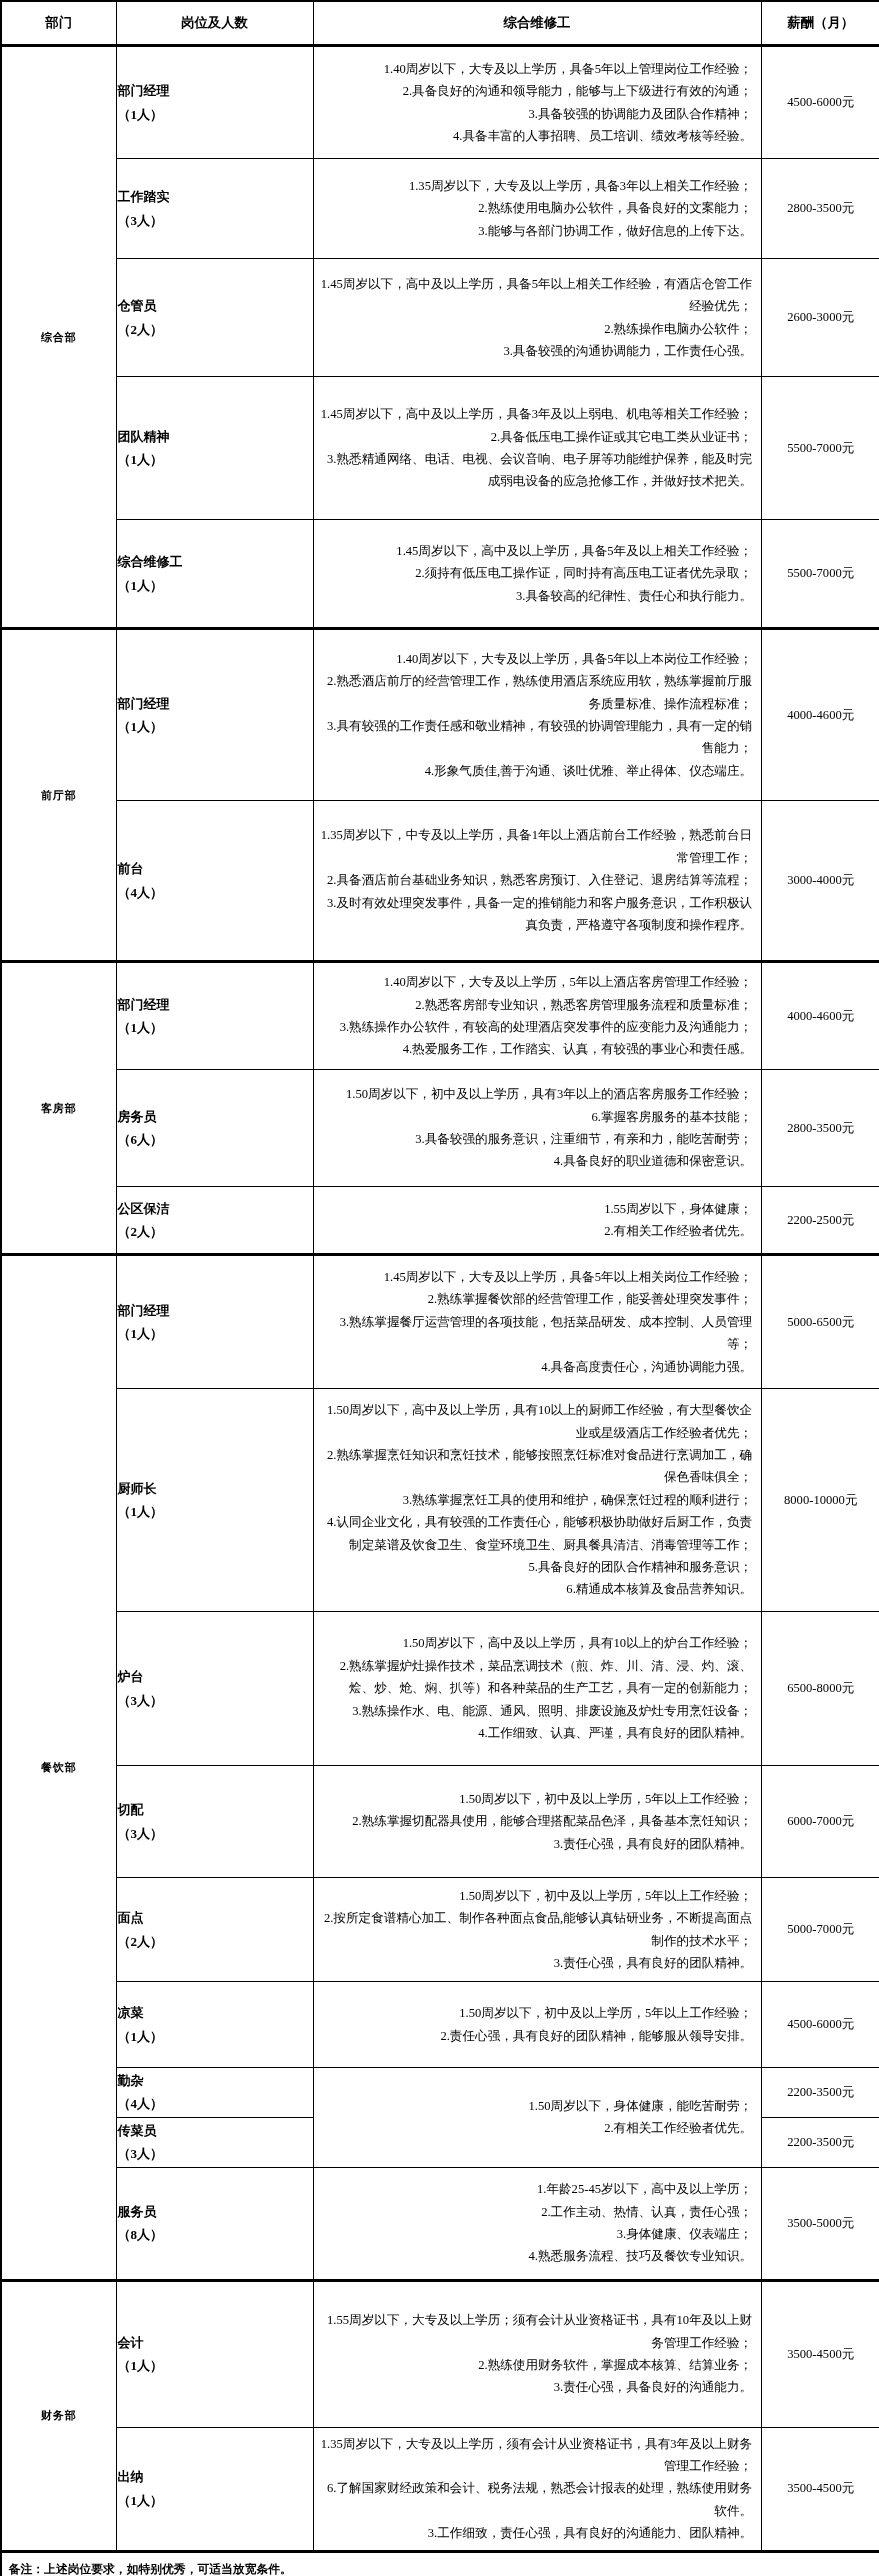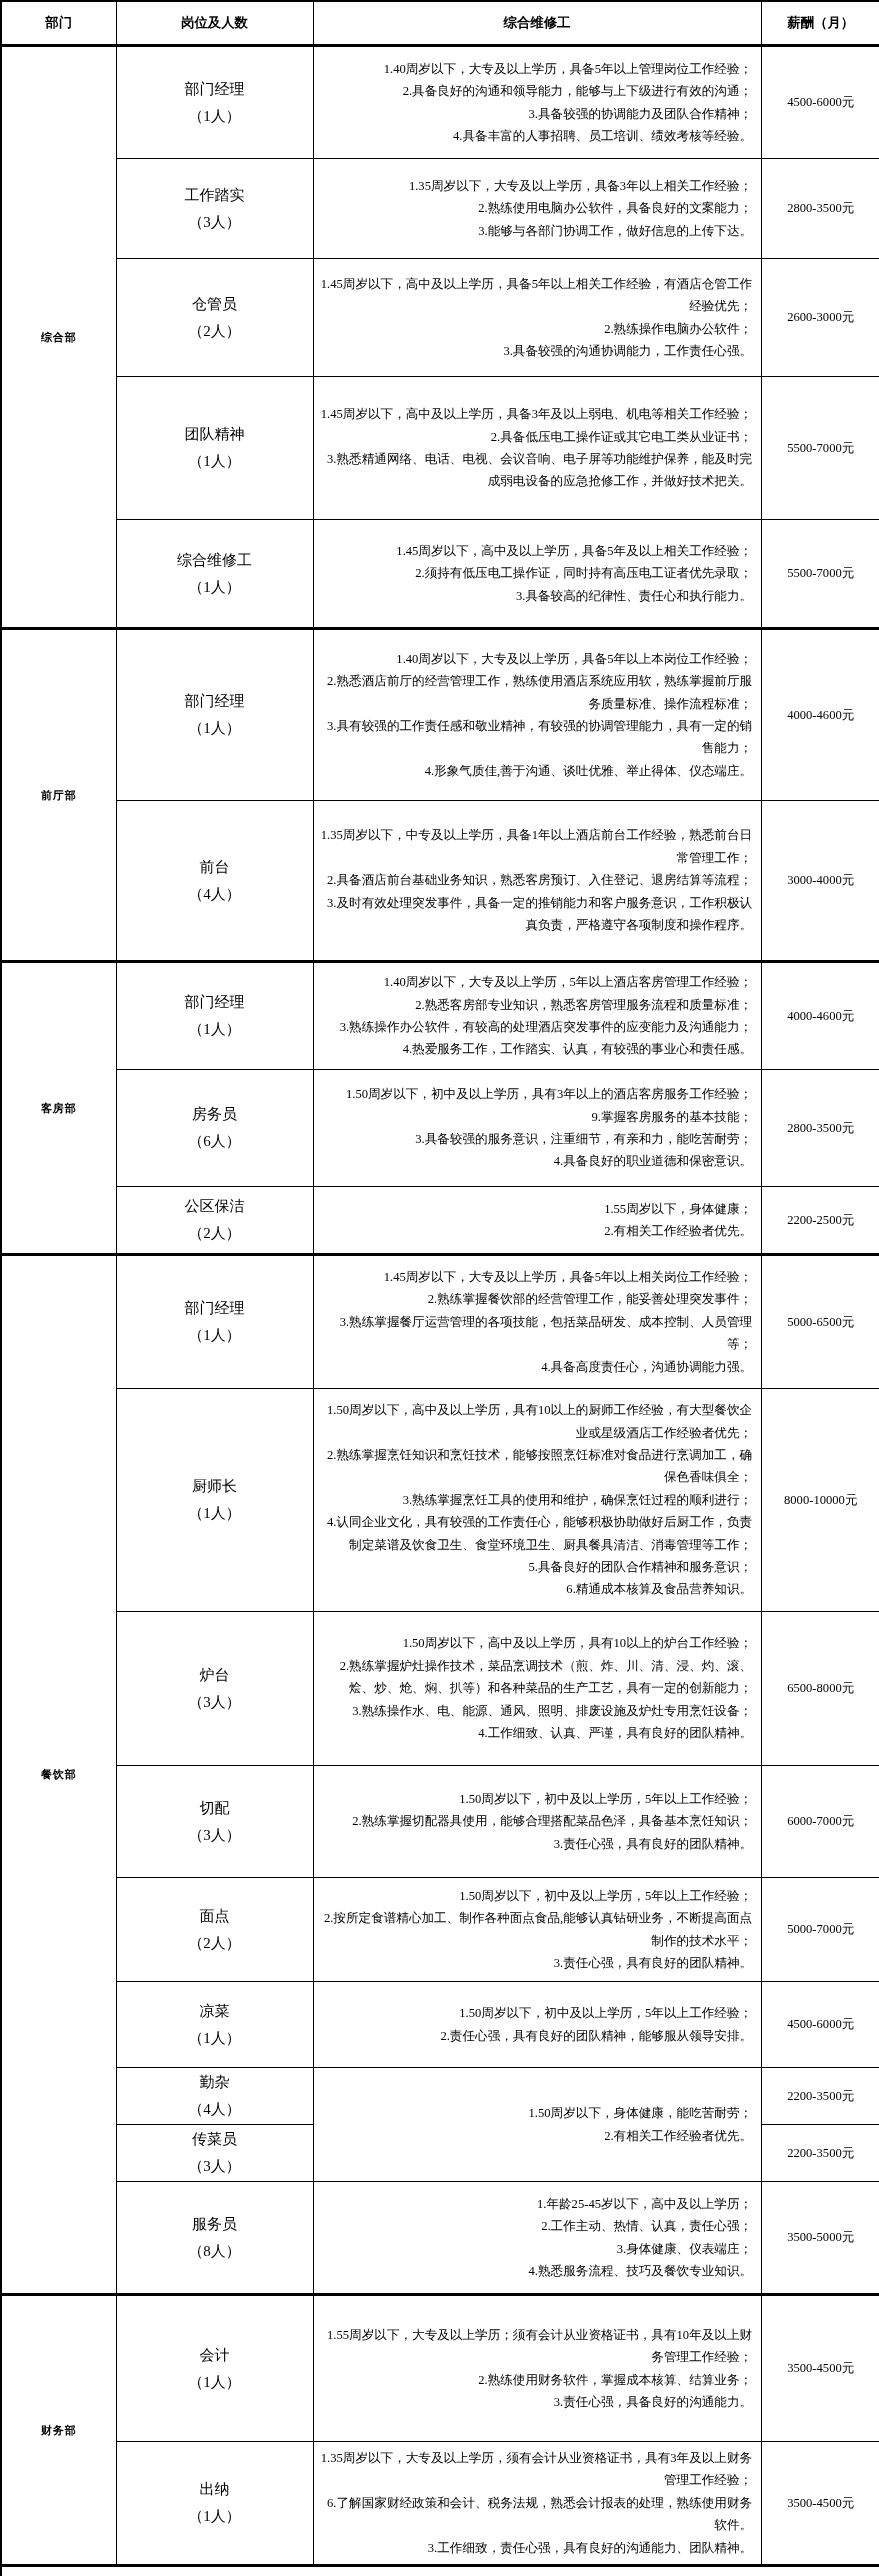--- a/index.html
+++ b/index.html
@@ -6,21 +6,21 @@
   body{font-family:"Liberation Serif","DejaVu Serif",serif;color:#000;}
   .page{width:880px;background:#fff;}
   table{border-collapse:collapse;table-layout:fixed;width:880px;border:2.5px solid #000;}
   col.c-dept{width:115px;}
   col.c-pos{width:197px;}
   col.c-req{width:448px;}
   col.c-sal{width:120px;}
   th,td{border:1.7px solid #000;vertical-align:middle;overflow:hidden;}
   thead th{height:40px;font-size:13.4px;font-weight:bold;border-bottom:3.4px solid #000;}
   td.dept{font-size:11px;font-weight:bold;text-align:center;letter-spacing:0.8px;}
-  td.pos{font-size:15px;text-align:center;white-space:pre-line;line-height:1.8;}
+  td.pos{font-size:13px;white-space:pre-line;line-height:1.8;font-weight:bold;}
   td.req{font-size:12.6px;text-align:right;white-space:pre-line;line-height:1.78;padding:5px 8.4px 5px 6.7px;}
   td.sal{font-size:12.6px;text-align:center;}
   tr.sec-top td{border-top:3.4px solid #000;}
   tfoot td{border-top:3.4px solid #000;font-weight:bold;font-size:11.8px;text-align:left;padding:3.4px 6.7px;height:28.5px;vertical-align:middle;}
 </style>
 </head>
 <body>
 
 <div class="page">
   <table>
@@ -97,21 +97,21 @@
           <td class="pos"><div>部门经理</div><div>（1人）</div></td>
           <td class="req">1.40周岁以下，大专及以上学历，5年以上酒店客房管理工作经验；
 2.熟悉客房部专业知识，熟悉客房管理服务流程和质量标准；
 3.熟练操作办公软件，有较高的处理酒店突发事件的应变能力及沟通能力；
 4.热爱服务工作，工作踏实、认真，有较强的事业心和责任感。</td>
           <td class="sal">4000-4600元</td>
         </tr>
         <tr style="height: 117px;">
           <td class="pos"><div>房务员</div><div>（6人）</div></td>
           <td class="req">1.50周岁以下，初中及以上学历，具有3年以上的酒店客房服务工作经验；
-9.掌握客房服务的基本技能；
+6.掌握客房服务的基本技能；
 3.具备较强的服务意识，注重细节，有亲和力，能吃苦耐劳；
 4.具备良好的职业道德和保密意识。</td>
           <td class="sal">2800-3500元</td>
         </tr>
         <tr style="height: 68px;">
           <td class="pos"><div>公区保洁</div><div>（2人）</div></td>
           <td class="req">1.55周岁以下，身体健康；
 2.有相关工作经验者优先。</td>
           <td class="sal">2200-2500元</td>
         </tr>

